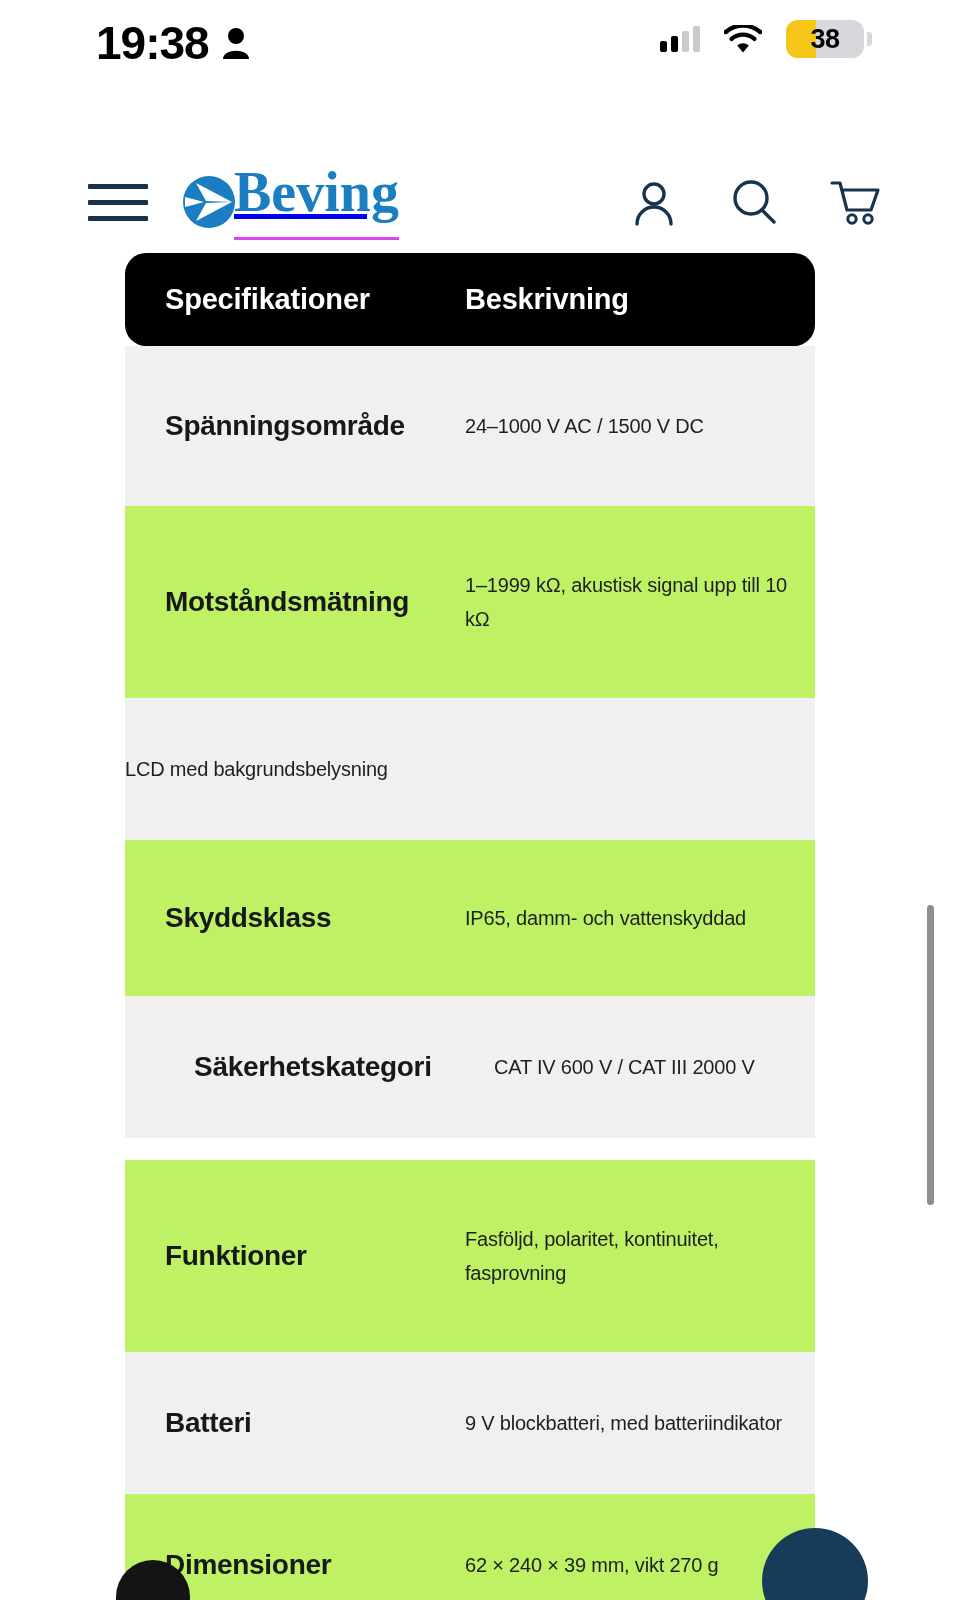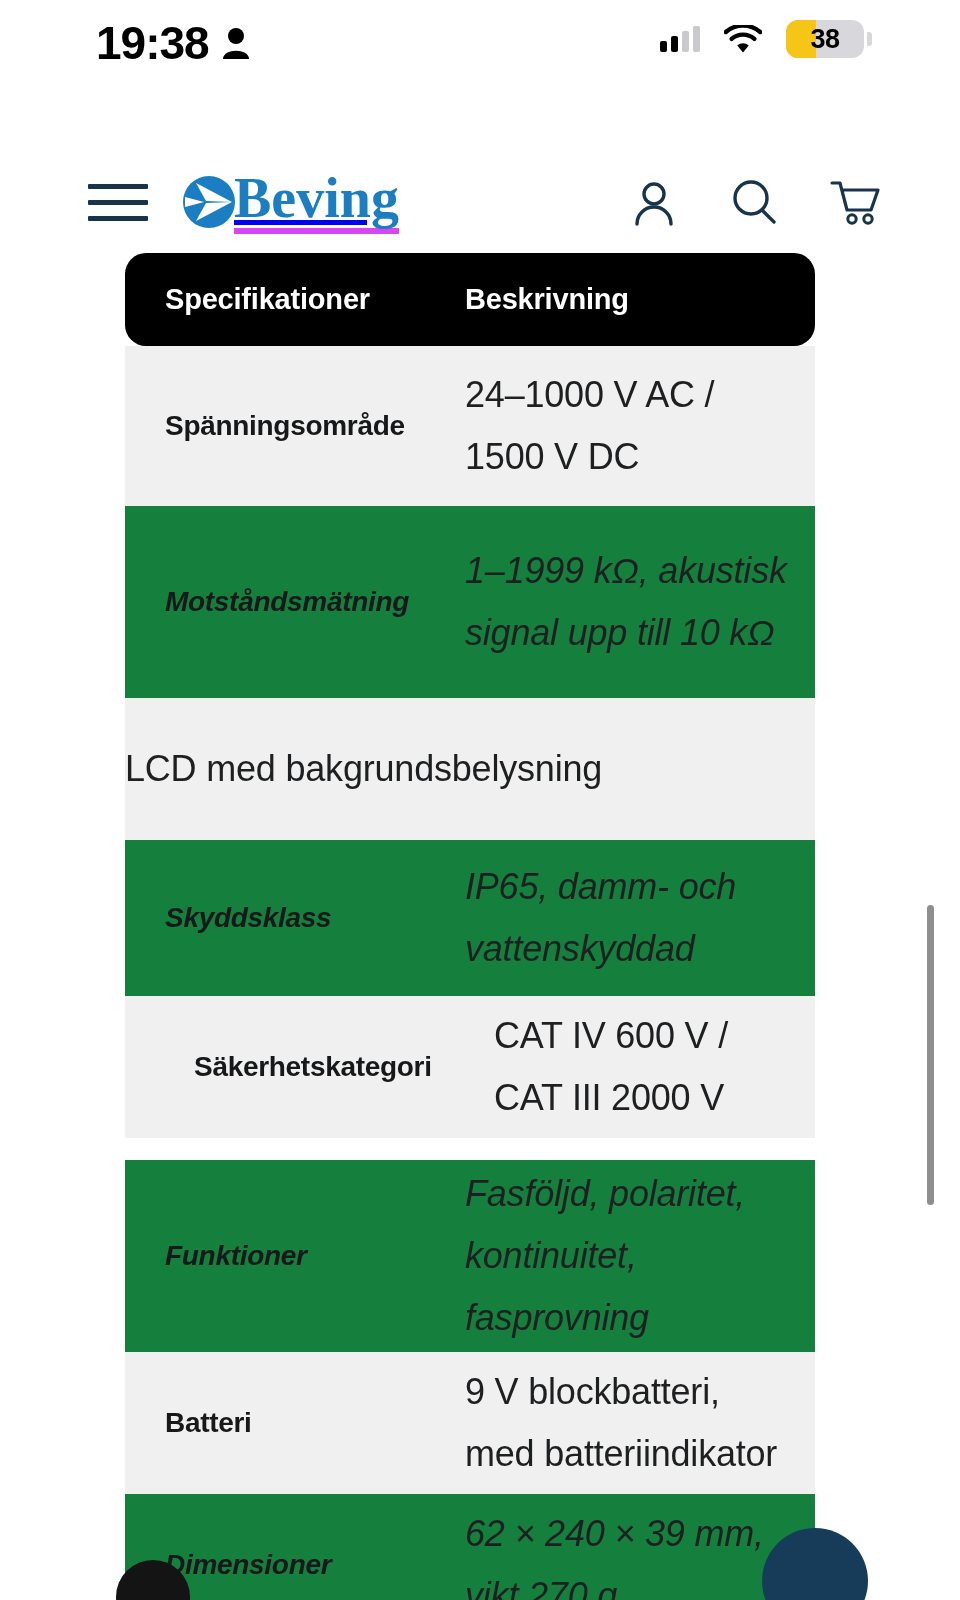--- a/index.html
+++ b/index.html
@@ -56,48 +56,48 @@
     display:flex; align-items:center; padding:0 78px 0 88px;
   }
   .hamburger { width:60px; display:flex; flex-direction:column; gap:11px; cursor:pointer; }
   .hamburger span { display:block; height:5px; background:#17344c; border-radius:1px; }
   .logo { display:flex; align-items:center; margin-left:34px; }
   .logo-mark { display:block; }
   .logo-text {
     font-family:"Liberation Serif", serif;
     font-size:56px; font-weight:700; color:#1b7ec2;
     line-height:1; margin-left:-2px;
-    border-bottom:6px solid #d946ef;
-    padding-bottom:2px;
+    border-bottom:3px solid #d946ef;
+    padding-bottom:17px;
   }
   .header-actions {
     margin-left:auto; display:flex; align-items:center; gap:48px;
   }
   .header-actions .ic { display:block; cursor:pointer; }
 
   
   .spec-table {
     position:absolute; left:125px; top:253px; width:690px;
   }
   .spec-row { display:flex; align-items:center; width:100%; }
   .spec-row.header {
     background:#000000; height:93px;border-radius:21px;
   }
   .spec-row.header .c-label, .spec-row.header .c-value {
     color:#ffffff; font-weight:700; font-size:29px; letter-spacing:-0.2px;
   }
   .spec-row.shade { background:#f0f0f0; }
-  .spec-row.plain { background:#15803d;font-style:italic; }
+  .spec-row.plain { background:#bef264; }
   .c-label {
     width:340px; padding-left:40px; flex:none;
     font-size:28px; font-weight:700; color:#16181a; letter-spacing:-0.3px;
   }
   .c-value {
     flex:1; padding-right:22px;
-    font-size:36px; font-weight:400; color:#1d1f21; line-height:1.72;
+    font-size:20px; font-weight:400; color:#1d1f21; line-height:1.72;
     letter-spacing:-0.2px;
   }
 
   
   .h-spanning { height:160px; }
   .h-motstand { height:192px; }
   .h-display  { height:142px; }
   .h-skydd    { height:156px; }
   .h-saker    { height:142px;padding-left:29px; }
   .h-funk     { height:192px;margin-top:22px; }

